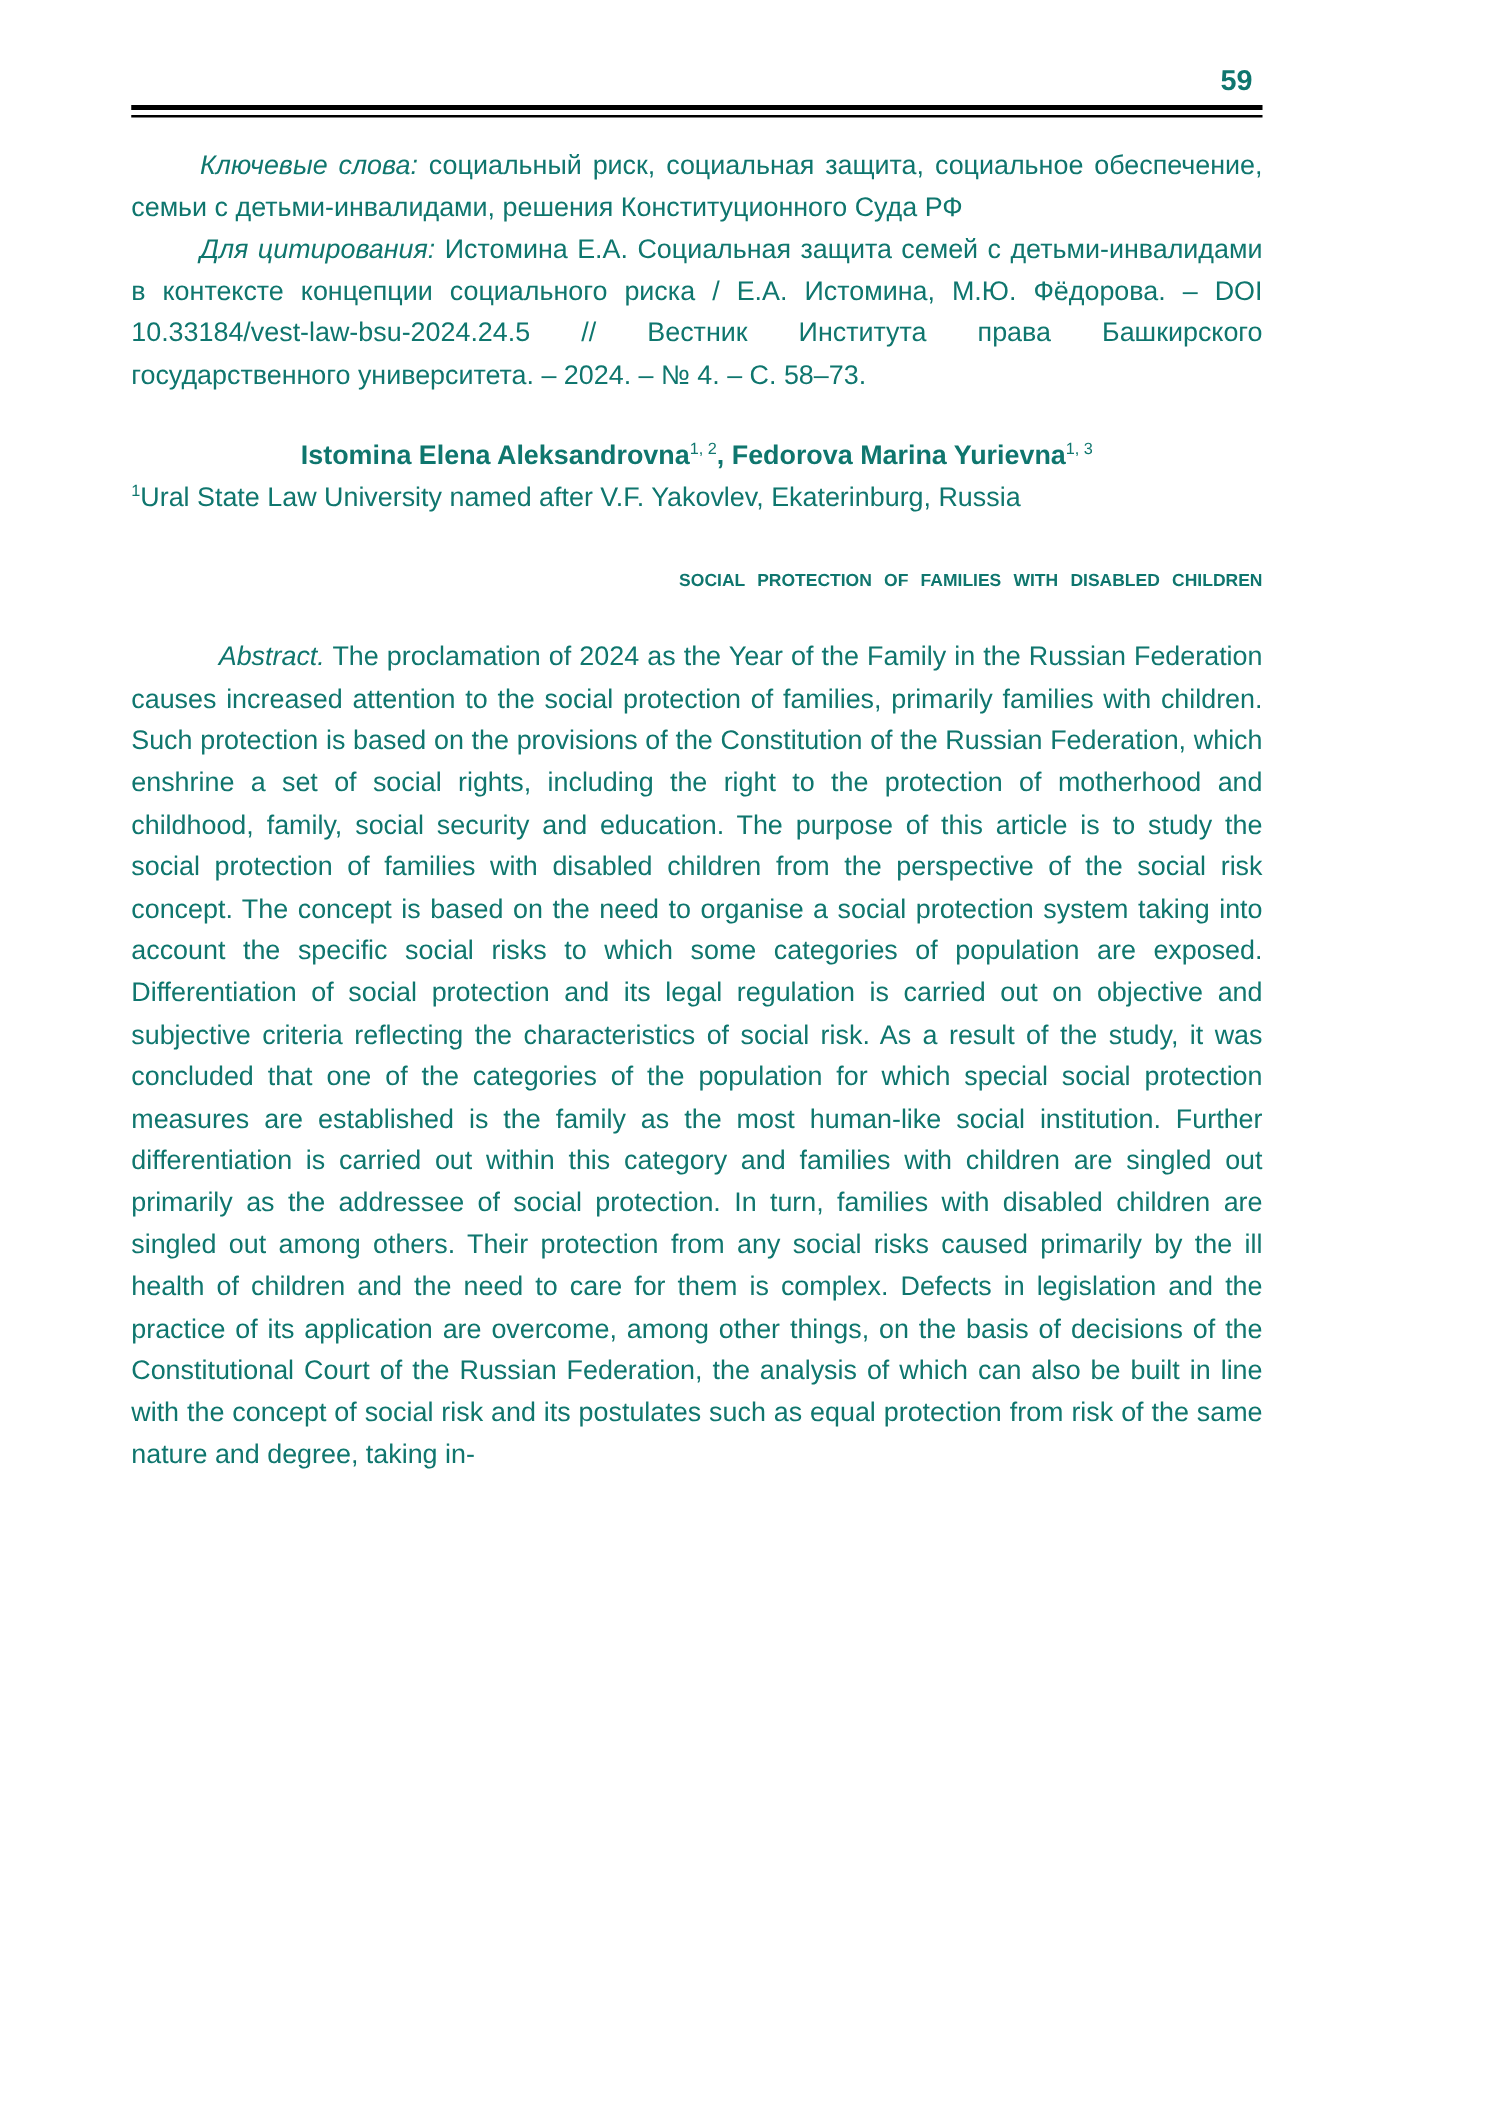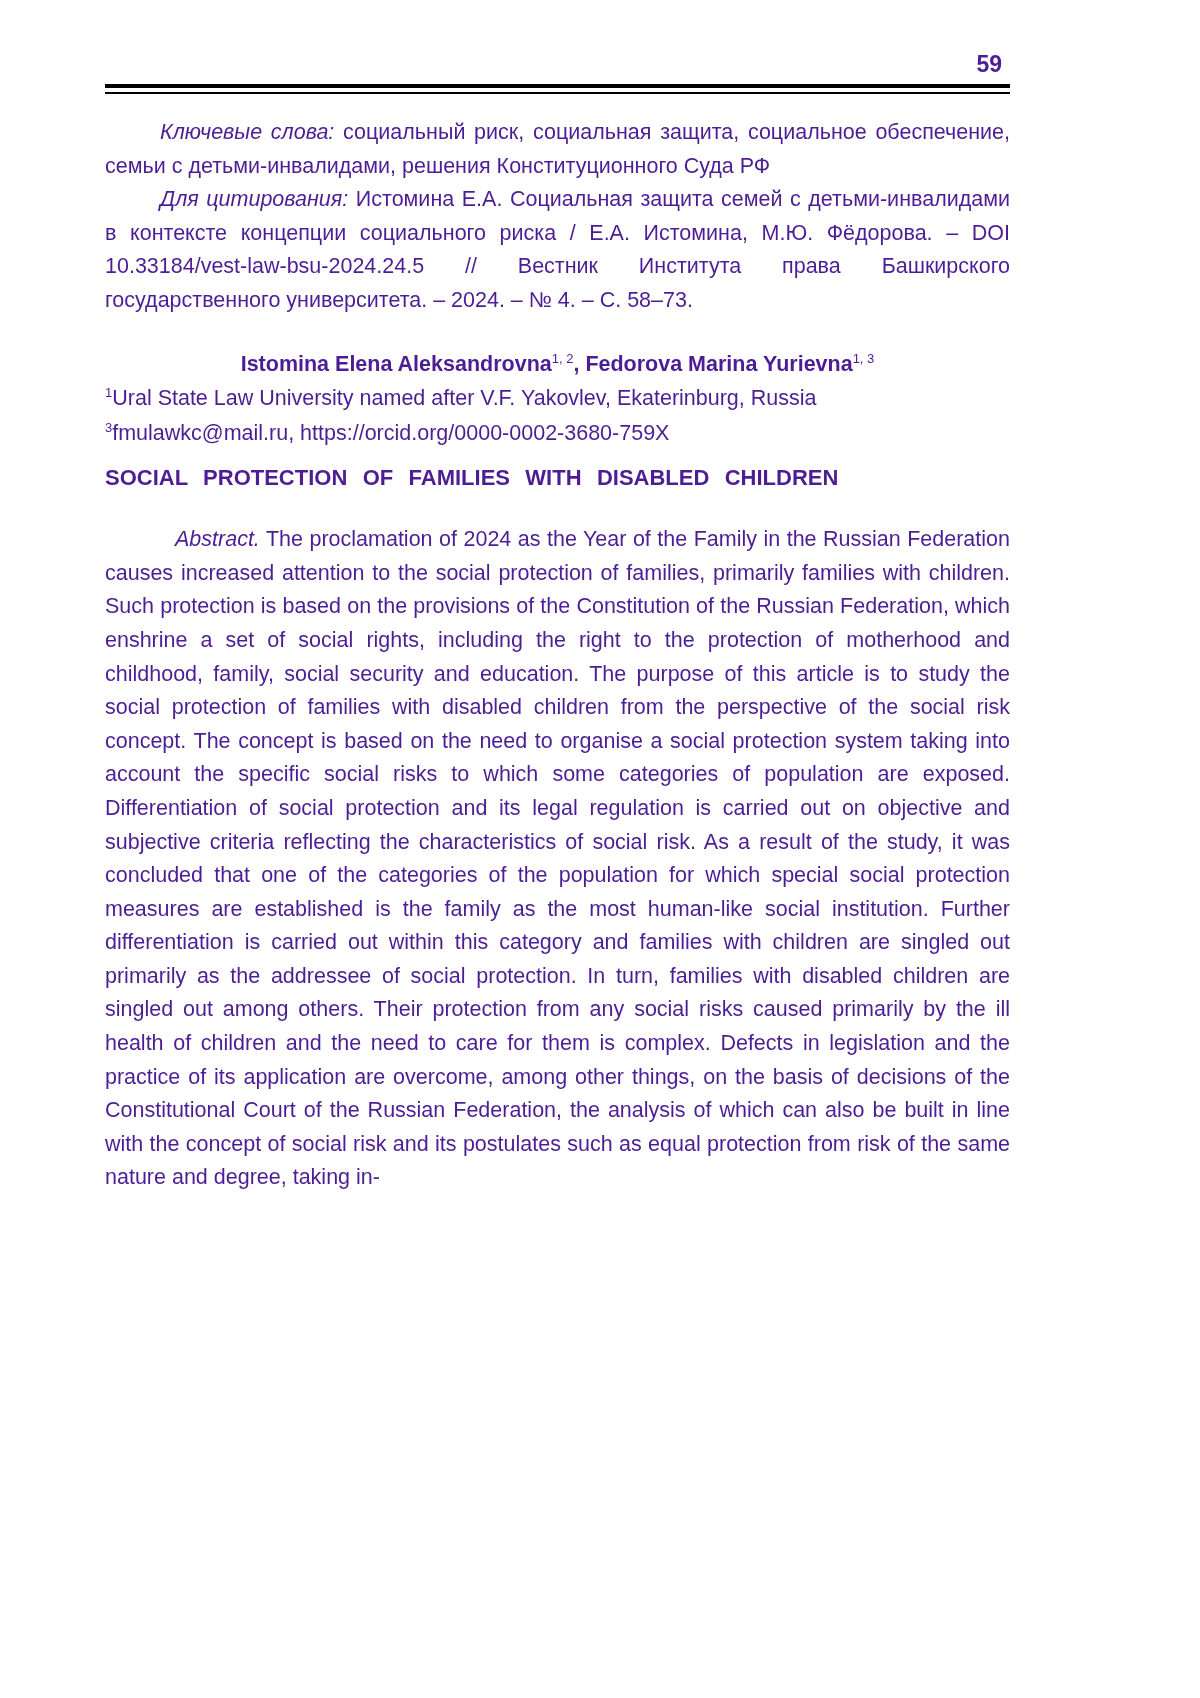--- a/index.html
+++ b/index.html
@@ -5,21 +5,21 @@
   html, body {
     margin: 0;
     padding: 0;
     background: #ffffff;
   }
   .page {
     position: relative;
     width: 1200px;
     height: 1698px;
     background: #ffffff;
-    color: #4c1d95;
+    color: #0f766e;
     font-family: "Liberation Sans", sans-serif;
     padding: 50px 190px 0 105px;
     box-sizing: border-box;
     overflow: hidden;
   }
   .page-header {
     margin-bottom: 22px;
   }
   .page-number {
     text-align: right;
@@ -68,24 +68,24 @@
   }
   .authors {
     margin-top: 30px;
     text-align: center;
   }
   .affiliation {
     text-align: left;
     line-height: 35px;
   }
   .article-title {
-    margin-top: 10px;
-    text-align: left;
+    margin-top: 31px;
+    text-align: right;
     font-weight: bold;
-    font-size: 22px;
+    font-size: 14px;
     line-height: 34px;
     word-spacing: 0.42em;
   }
   .abstract {
     margin-top: 28px;
   }
 </style>
 </head>
 <body>
 
@@ -100,21 +100,20 @@
   <p class="para indent"><span class="bi">Ключевые слова:</span><span> социальный риск, социальная защита, социальное обеспечение, семьи с детьми-инвалидами, решения Конституционного Суда РФ</span></p>
 
   <p class="para indent"><span class="bi">Для цитирования:</span><span> Истомина Е.А. Социальная защита семей с детьми-инвалидами в контексте концепции социального риска / Е.А. Истомина, М.Ю. Фёдорова. – DOI 10.33184/vest-law-bsu-2024.24.5 // Вестник Института права Башкирского государственного университета. – 2024. – № 4. – С. 58–73.</span></p>
 
 
   <p class="para authors"><span class="b">Istomina Elena Aleksandrovna</span><sup>1, 2</sup><span class="b">, </span><span class="b">Fedorova Marina Yurievna</span><sup>1, 3</sup></p>
 
   <p class="para affiliation"><sup>1</sup><span>Ural State Law University named after V.F. Yakovlev, Ekaterinburg, Russia</span></p>
 
 
-  <p class="para affiliation"><sup>3</sup><span>fmulawkc@mail.ru, https://orcid.org/0000-0002-3680-759X</span></p>
 
   <div class="article-title">
     <div>SOCIAL PROTECTION OF FAMILIES WITH DISABLED CHILDREN</div>
   </div>
 
   <p class="para indent-lg abstract"><span class="bi">Abstract.</span><span> The proclamation of 2024 as the Year of the Family in the Russian Federation causes increased attention to the social protection of families, primarily families with children. Such protection is based on the provisions of the Constitution of the Russian Federation, which enshrine a set of social rights, including the right to the protection of motherhood and childhood, family, social security and education. The purpose of this article is to study the social protection of families with disabled children from the perspective of the social risk concept. The concept is based on the need to organise a social protection system taking into account the specific social risks to which some categories of population are exposed. Differentiation of social protection and its legal regulation is carried out on objective and subjective criteria reflecting the characteristics of social risk. As a result of the study, it was concluded that one of the categories of the population for which special social protection measures are established is the family as the most human-like social institution. Further differentiation is carried out within this category and families with children are singled out primarily as the addressee of social protection. In turn, families with disabled children are singled out among others. Their protection from any social risks caused primarily by the ill health of children and the need to care for them is complex. Defects in legislation and the practice of its application are overcome, among other things, on the basis of decisions of the Constitutional Court of the Russian Federation, the analysis of which can also be built in line with the concept of social risk and its postulates such as equal protection from risk of the same nature and degree, taking in-</span></p>
 
 </div>
 
 </body></html>

